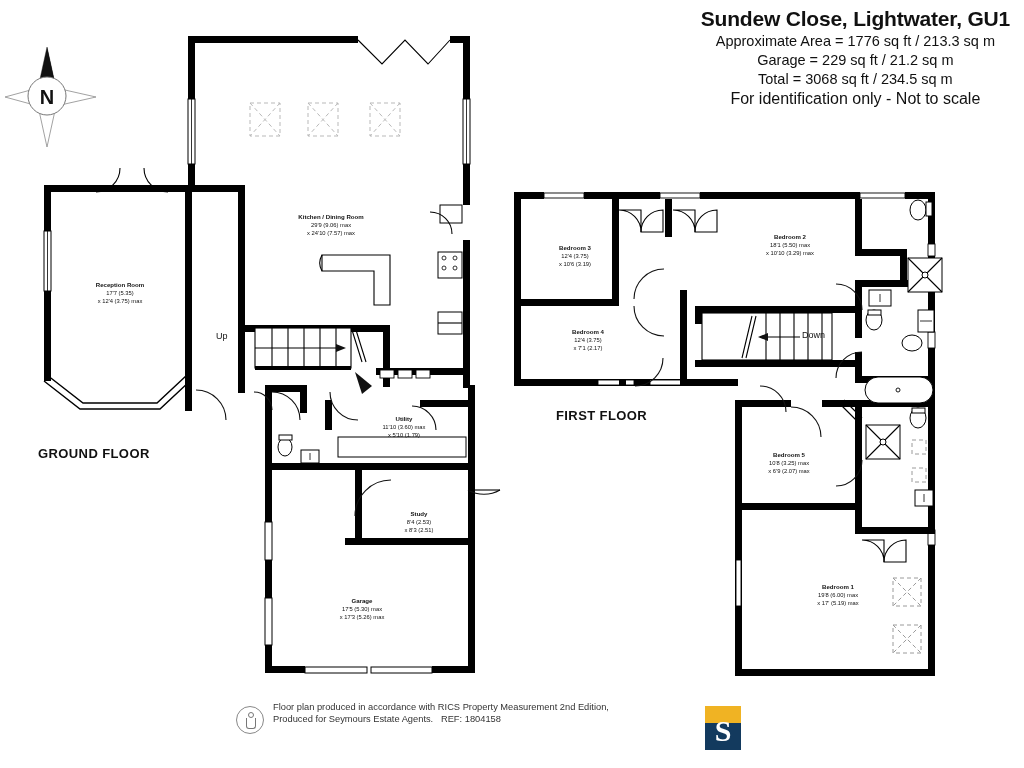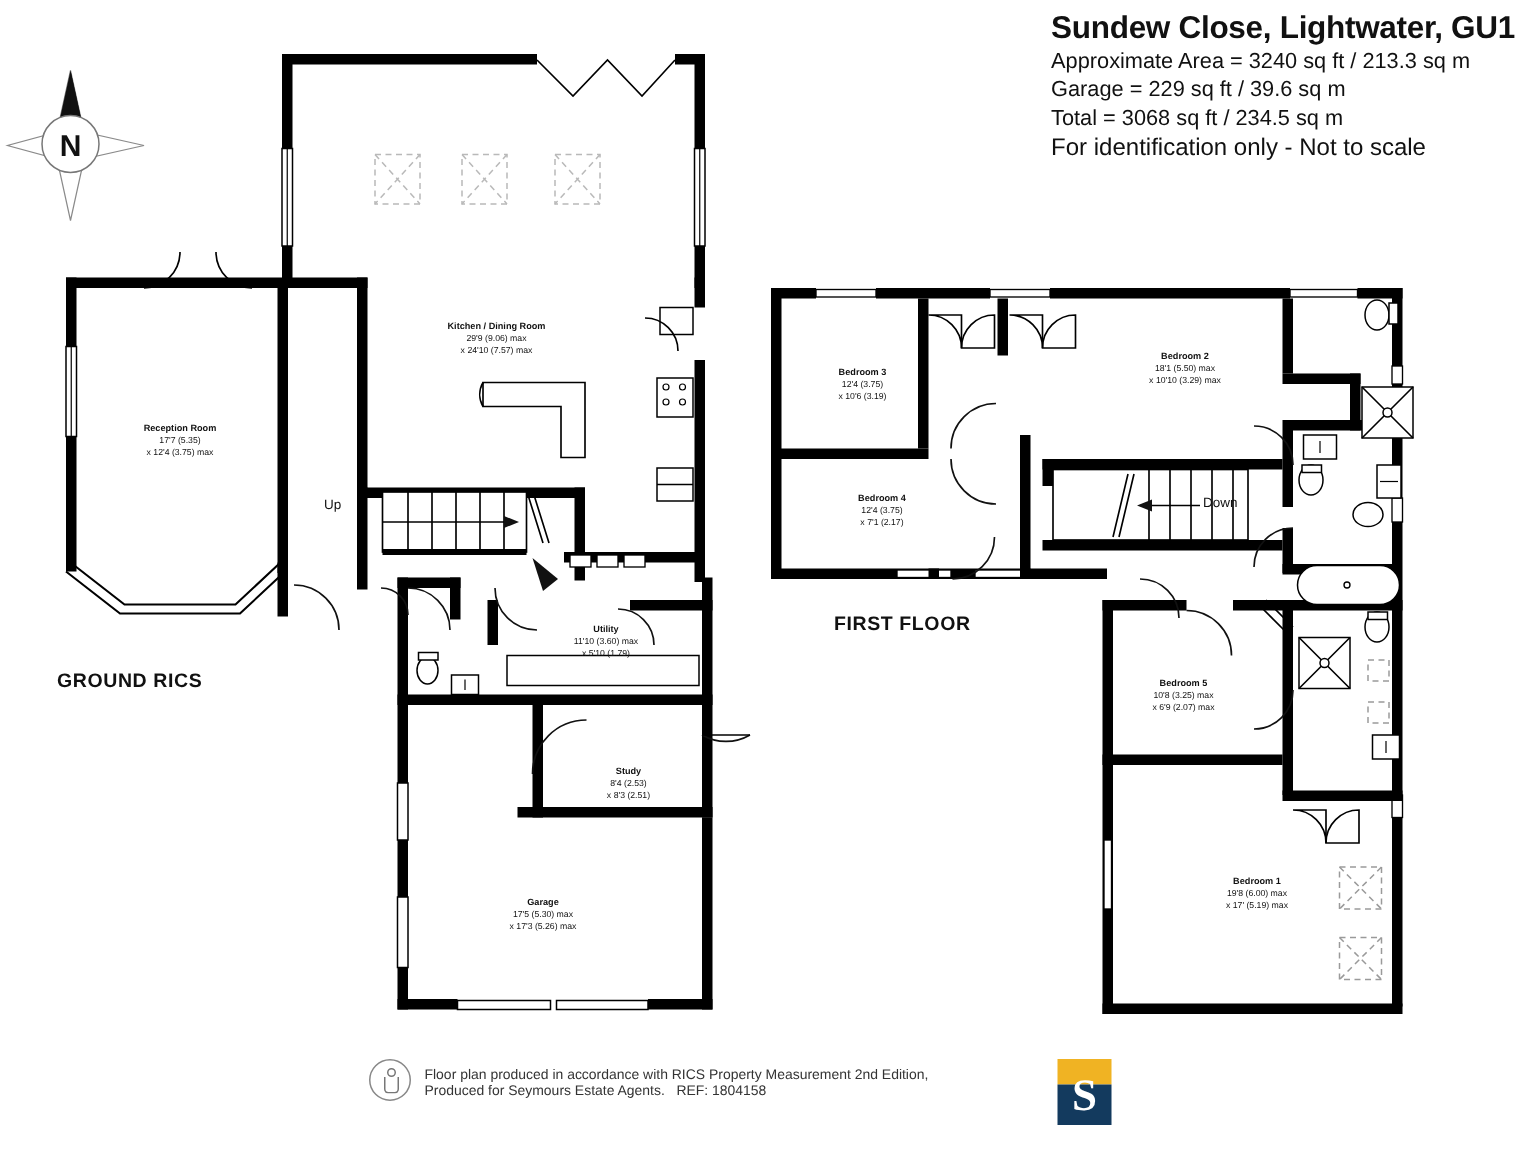--- a/index.html
+++ b/index.html
@@ -1,31 +1,31 @@
 <!DOCTYPE html>
 <html><head>
 <meta charset="utf-8">
 <style>
   html,body{margin:0;padding:0;background:#ffffff;}
   body{width:1024px;height:768px;overflow:hidden;font-family:"Liberation Sans",sans-serif;color:#111;}
   #page{position:relative;width:1024px;height:768px;background:#fff;}
 
   
-  .header{position:absolute;right:14px;top:6px;text-align:left;}
+  .header{position:absolute;right:14px;top:6px;text-align:center;}
   .title{font-size:21px;font-weight:bold;letter-spacing:-0.2px;color:#111;line-height:26px;}
   .area-line{font-size:14.5px;color:#111;line-height:19px;}
   .ident{font-size:16px;color:#111;margin-top:3px;line-height:13px;}
 
   
   .floor-caption{position:absolute;font-size:13px;font-weight:bold;letter-spacing:0.4px;color:#111;}
   #gf-caption{left:38px;top:446px;}
   #ff-caption{left:512px;top:408px;padding-left:44px;}
 
   
-  .footer{position:absolute;left:246px;top:702px;display:flex;align-items:flex-end;}
+  .footer{position:absolute;left:236px;top:702px;display:flex;align-items:flex-start;}
   .footer-icon{width:26px;height:26px;border:1px solid #888;border-radius:50%;
                position:relative;flex:0 0 auto;margin-top:4px;}
   .footer-icon .fi-head{position:absolute;left:50%;top:5px;width:4px;height:4px;margin-left:-2px;
         border:1px solid #777;border-radius:50%;}
   .footer-icon .fi-body{position:absolute;left:50%;top:11px;width:8px;height:10px;margin-left:-4px;
         border:1px solid #777;border-top:none;border-radius:0 0 3px 3px;}
   .footer-text{margin-left:9px;font-size:9.3px;line-height:11.6px;color:#333;}
   .footer-text div{white-space:pre;}
   .logo{position:absolute;left:705px;top:706px;width:36px;height:44px;}
   .logo-top{width:36px;height:17px;background:#f0b323;}
@@ -46,27 +46,27 @@
   .stairtext{font-family:"Liberation Sans",sans-serif;font-size:9px;fill:#111;}
   .cmp{fill:none;stroke:#8a8a8a;stroke-width:0.8;}
 </style>
 </head>
 <body>
 
 <div id="page">
 
   <div class="header">
     <div class="title">Sundew Close, Lightwater, GU1</div>
-    <div class="area-line">Approximate Area = 3240 sq ft / 213.3 sq m</div>
-    <div class="area-line">Garage = 229 sq ft / 39.6 sq m</div>
+    <div class="area-line">Approximate Area = 1776 sq ft / 213.3 sq m</div>
+    <div class="area-line">Garage = 229 sq ft / 21.2 sq m</div>
     <div class="area-line">Total = 3068 sq ft / 234.5 sq m</div>
     <div class="ident">For identification only - Not to scale</div>
   </div>
 
-  <div class="floor-caption" id="gf-caption">GROUND RICS</div>
+  <div class="floor-caption" id="gf-caption">GROUND FLOOR</div>
   <div class="floor-caption" id="ff-caption">FIRST FLOOR</div>
 
   <svg class="plan" viewBox="0 0 1024 768">
 
     <g>
       <path class="cmp" d="M47 47 L56 88 L96 97 L56 106 L47 147 L38 106 L5 97 L38 88 Z"></path>
       <path d="M47 47 L56 88 L38 88 Z" fill="#111"></path>
       <path d="M47 47 L56 88 L47 97 Z" fill="#111"></path>
       <circle cx="47" cy="96" r="19" fill="#fff" stroke="#777" stroke-width="1"></circle>
       <text x="47" y="104" text-anchor="middle" font-family="Liberation Sans, sans-serif" font-size="20" font-weight="bold" fill="#111">N</text>

